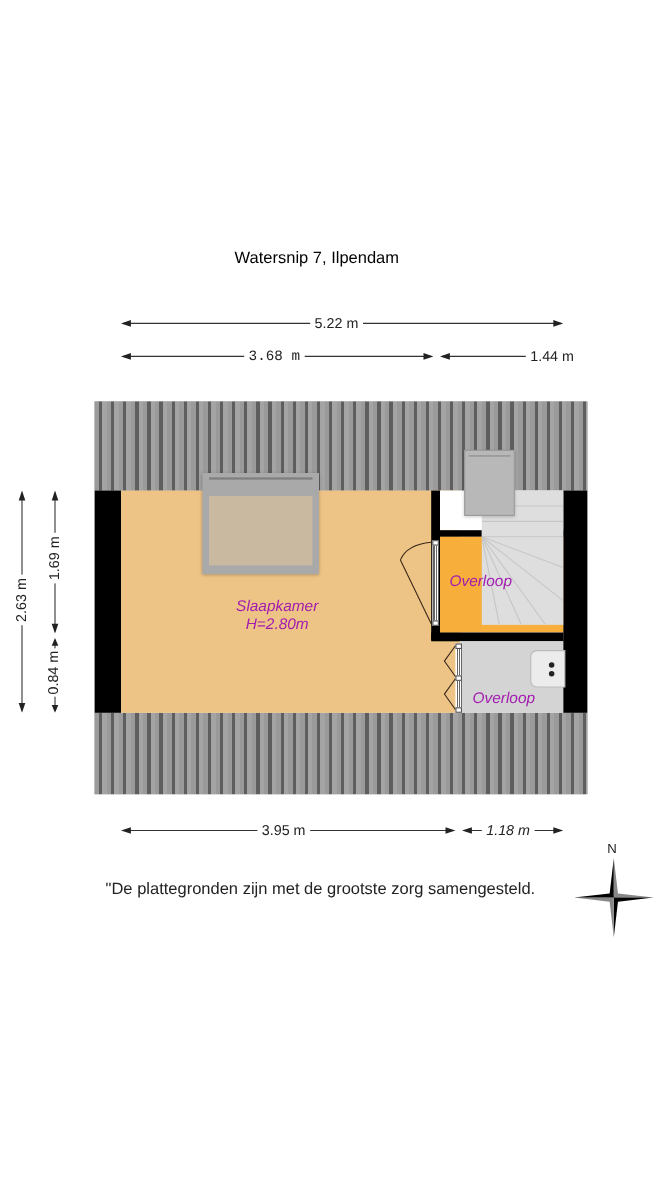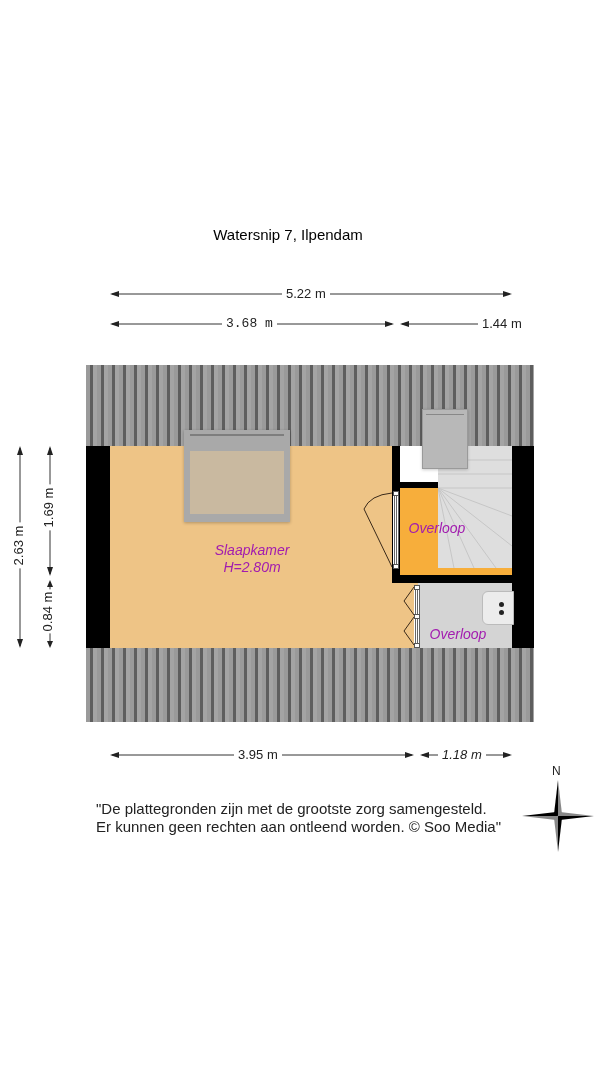--- a/index.html
+++ b/index.html
@@ -180,14 +180,13 @@
     <polygon points="74,38 40,42 38,38" fill="#000"></polygon>
     <polygon points="38,74 42,40 38,38" fill="#000"></polygon>
     <polygon points="38,74 34,40 38,38" fill="#888"></polygon>
     <polygon points="2,38 36,42 38,38" fill="#888"></polygon>
     <polygon points="2,38 36,34 38,38" fill="#000"></polygon>
   </svg>
 </div>
 
 <div class="abs disclaimer">
   <div>"De plattegronden zijn met de grootste zorg samengesteld.</div>
-  <div>Er kunnen geen rechten aan ontleend worden. © Soo Media"</div>
 </div>
 
 </body></html>

